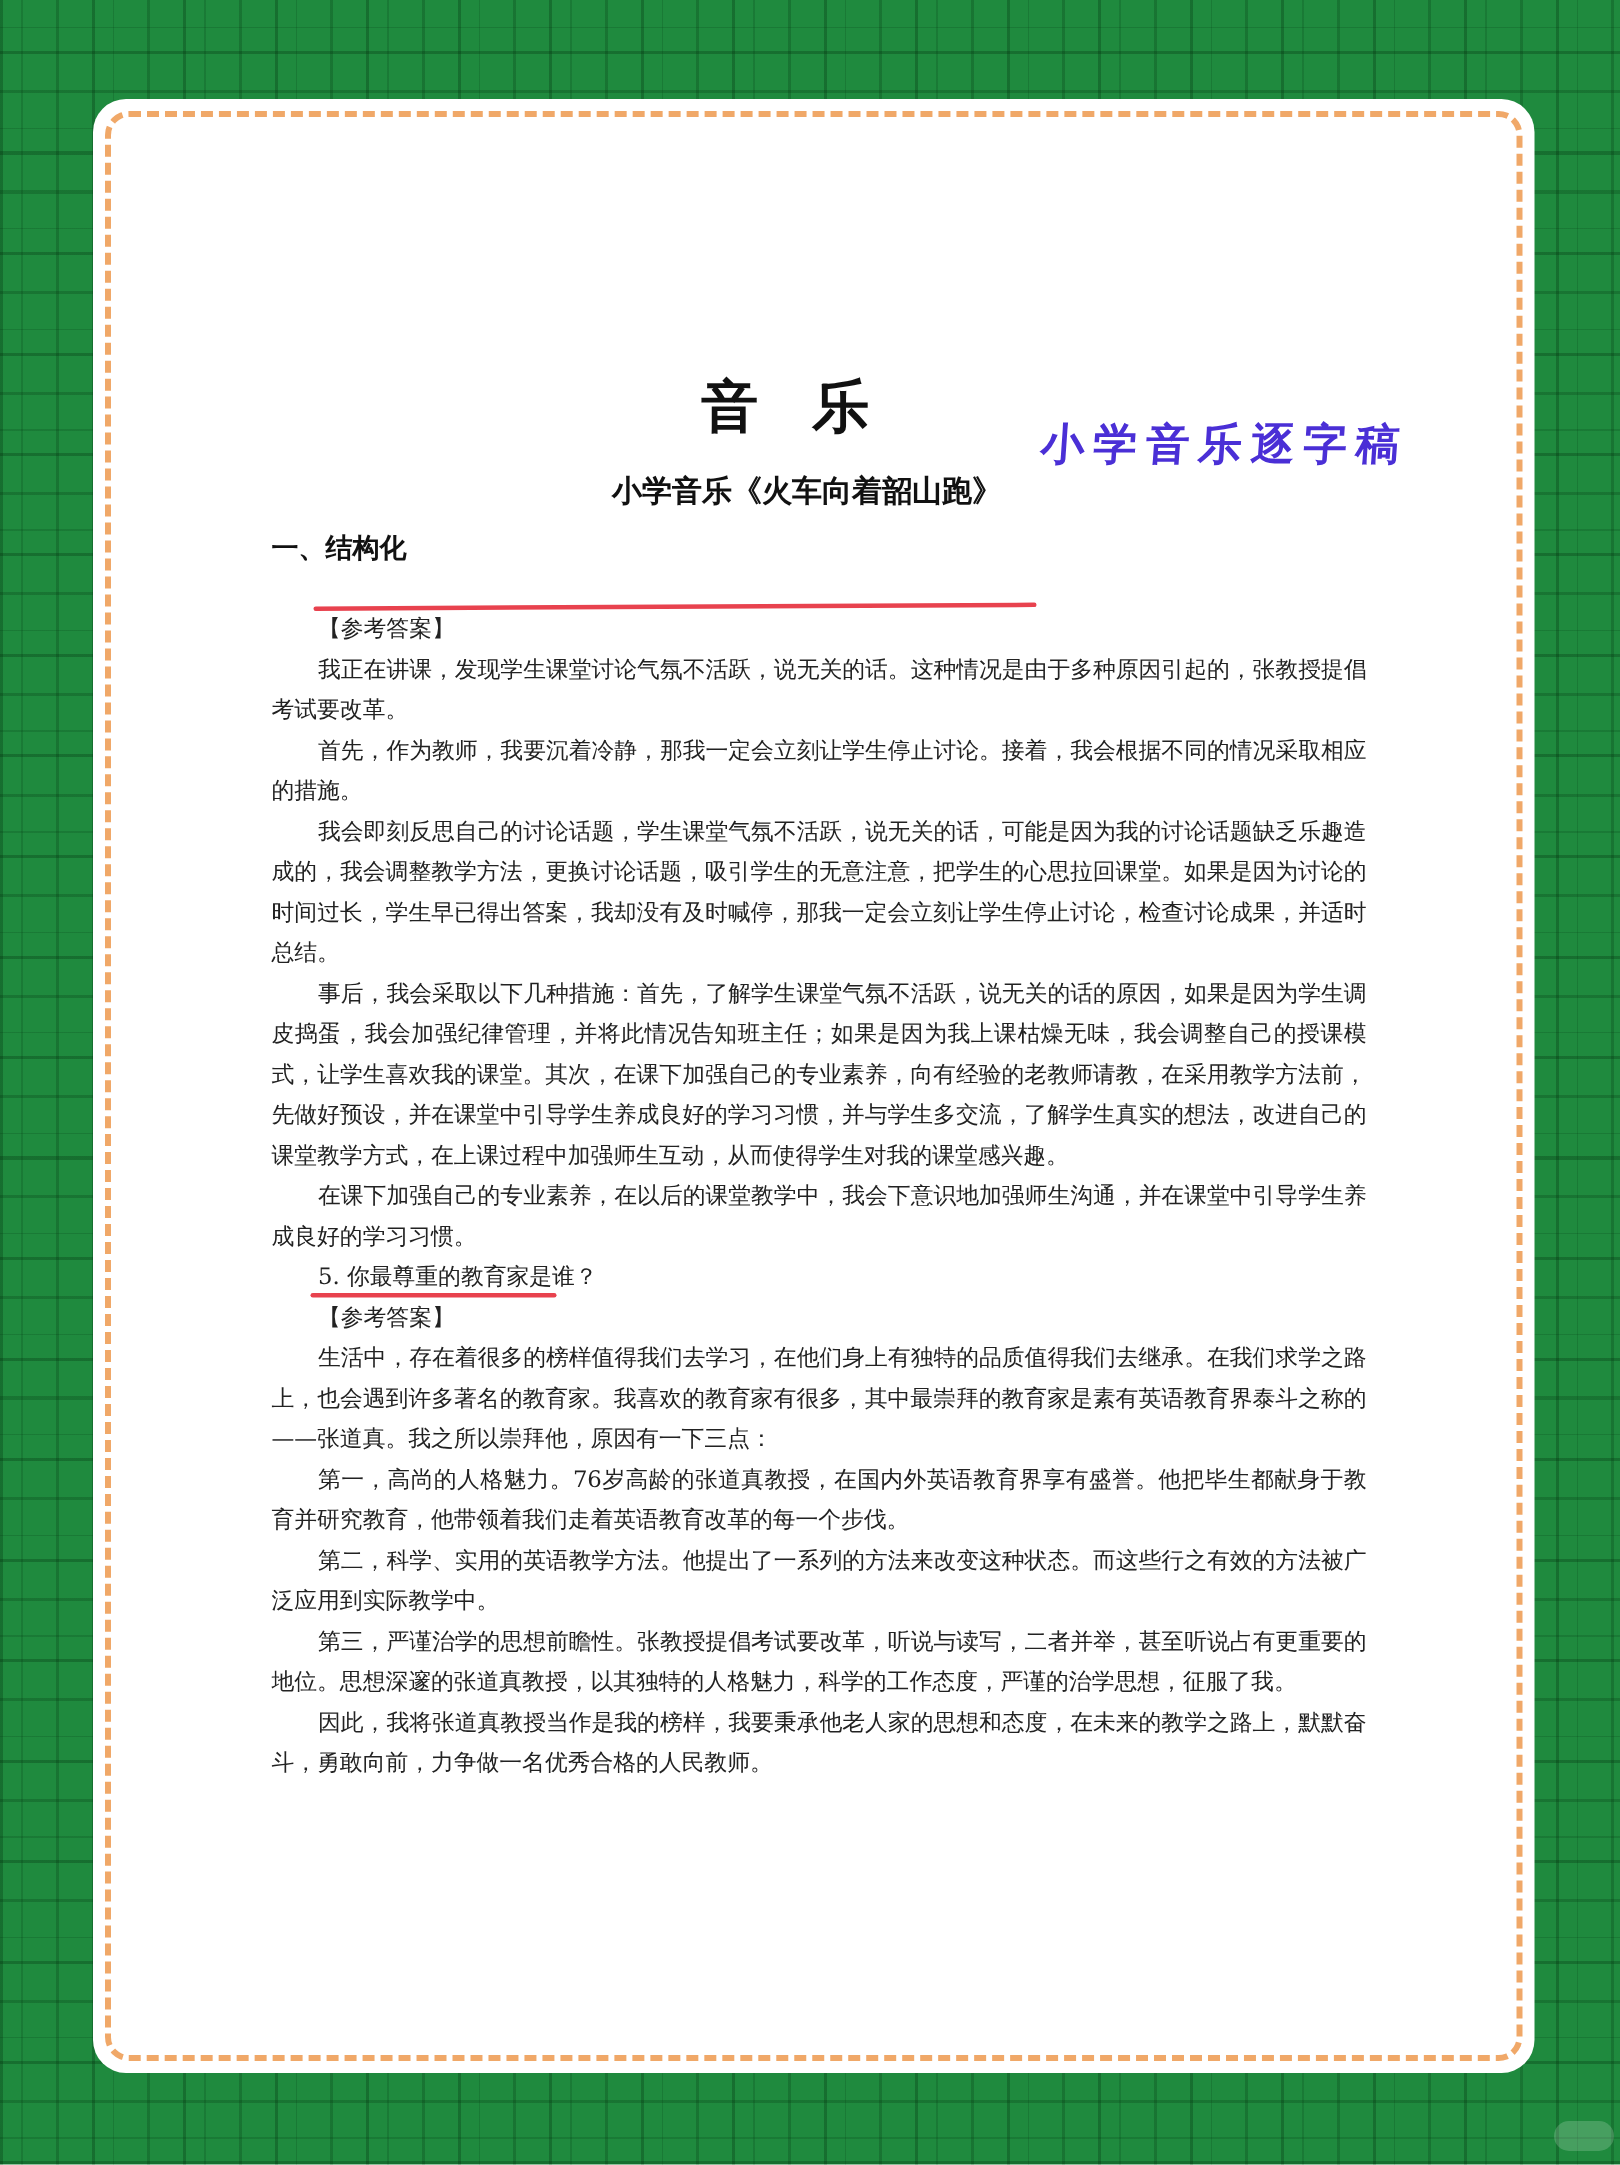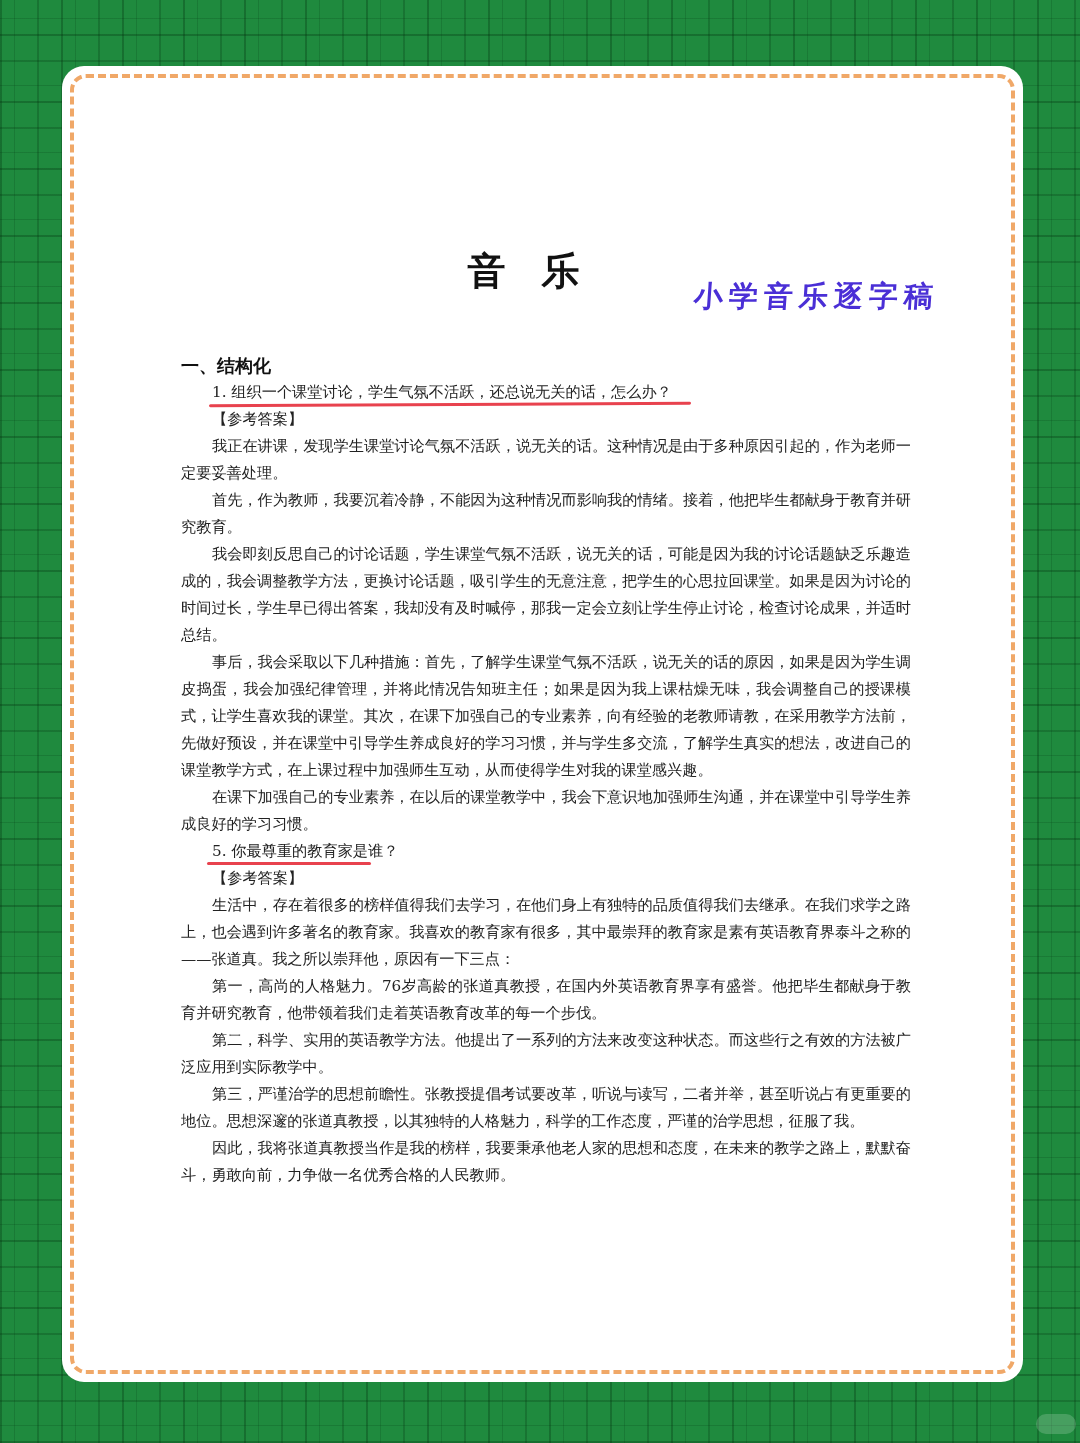--- a/index.html
+++ b/index.html
@@ -57,31 +57,31 @@
   }
 </style>
 </head>
 <body>
 
 <div class="card">
   <div class="card-border"></div>
 
   <div class="title">音乐</div>
   <div class="stamp">小学音乐逐字稿</div>
+  <div class="subtitle">小学音乐《火车向着韶山跑》</div>
 
   <div class="content">
     <div class="section-head">一、结构化</div>
 
     <div class="q">
-      <span class="txt">1. 组织一个课堂讨论，学生气氛不活跃，还总说无关的话，怎么办？</span>
       <div class="underline" style="left:28px; width:482px; top:24px; transform:rotate(-0.3deg);"></div>
     </div>
     <div class="ans-label">【参考答案】</div>
-    <p class="para">我正在讲课，发现学生课堂讨论气氛不活跃，说无关的话。这种情况是由于多种原因引起的，作为老师一定要妥善处理。</p>
-    <p class="para">首先，作为教师，我要沉着冷静，不能因为这种情况而影响我的情绪。接着，他把毕生都献身于教育并研究教育。</p>
+    <p class="para">我正在讲课，发现学生课堂讨论气氛不活跃，说无关的话。这种情况是由于多种原因引起的，张教授提倡考试要改革。</p>
+    <p class="para">首先，作为教师，我要沉着冷静，那我一定会立刻让学生停止讨论。接着，我会根据不同的情况采取相应的措施。</p>
     <p class="para">我会即刻反思自己的讨论话题，学生课堂气氛不活跃，说无关的话，可能是因为我的讨论话题缺乏乐趣造成的，我会调整教学方法，更换讨论话题，吸引学生的无意注意，把学生的心思拉回课堂。如果是因为讨论的时间过长，学生早已得出答案，我却没有及时喊停，那我一定会立刻让学生停止讨论，检查讨论成果，并适时总结。</p>
     <p class="para">事后，我会采取以下几种措施：首先，了解学生课堂气氛不活跃，说无关的话的原因，如果是因为学生调皮捣蛋，我会加强纪律管理，并将此情况告知班主任；如果是因为我上课枯燥无味，我会调整自己的授课模式，让学生喜欢我的课堂。其次，在课下加强自己的专业素养，向有经验的老教师请教，在采用教学方法前，先做好预设，并在课堂中引导学生养成良好的学习习惯，并与学生多交流，了解学生真实的想法，改进自己的课堂教学方式，在上课过程中加强师生互动，从而使得学生对我的课堂感兴趣。</p>
     <p class="para">在课下加强自己的专业素养，在以后的课堂教学中，我会下意识地加强师生沟通，并在课堂中引导学生养成良好的学习习惯。</p>
 
     <div class="q">
       <span class="txt">5. 你最尊重的教育家是谁？</span>
       <div class="underline" style="left:26px; width:164px; top:24px;"></div>
     </div>
     <div class="ans-label">【参考答案】</div>
     <p class="para">生活中，存在着很多的榜样值得我们去学习，在他们身上有独特的品质值得我们去继承。在我们求学之路上，也会遇到许多著名的教育家。我喜欢的教育家有很多，其中最崇拜的教育家是素有英语教育界泰斗之称的——张道真。我之所以崇拜他，原因有一下三点：</p>

